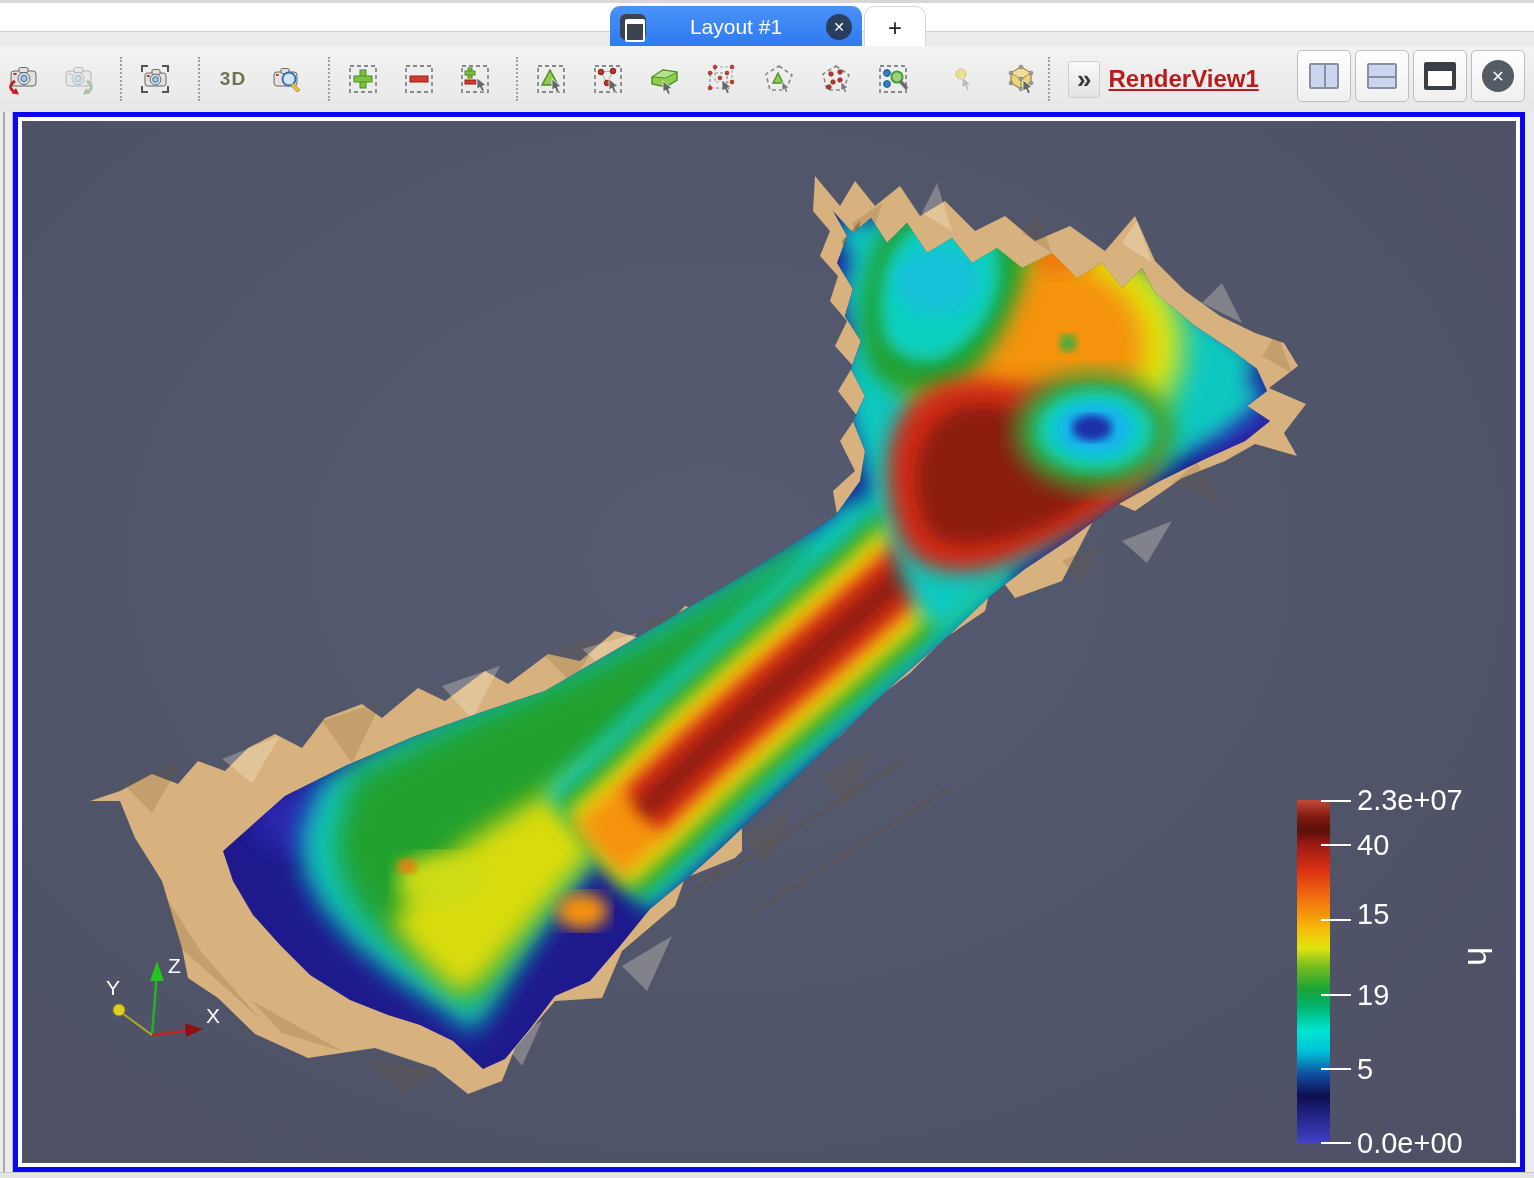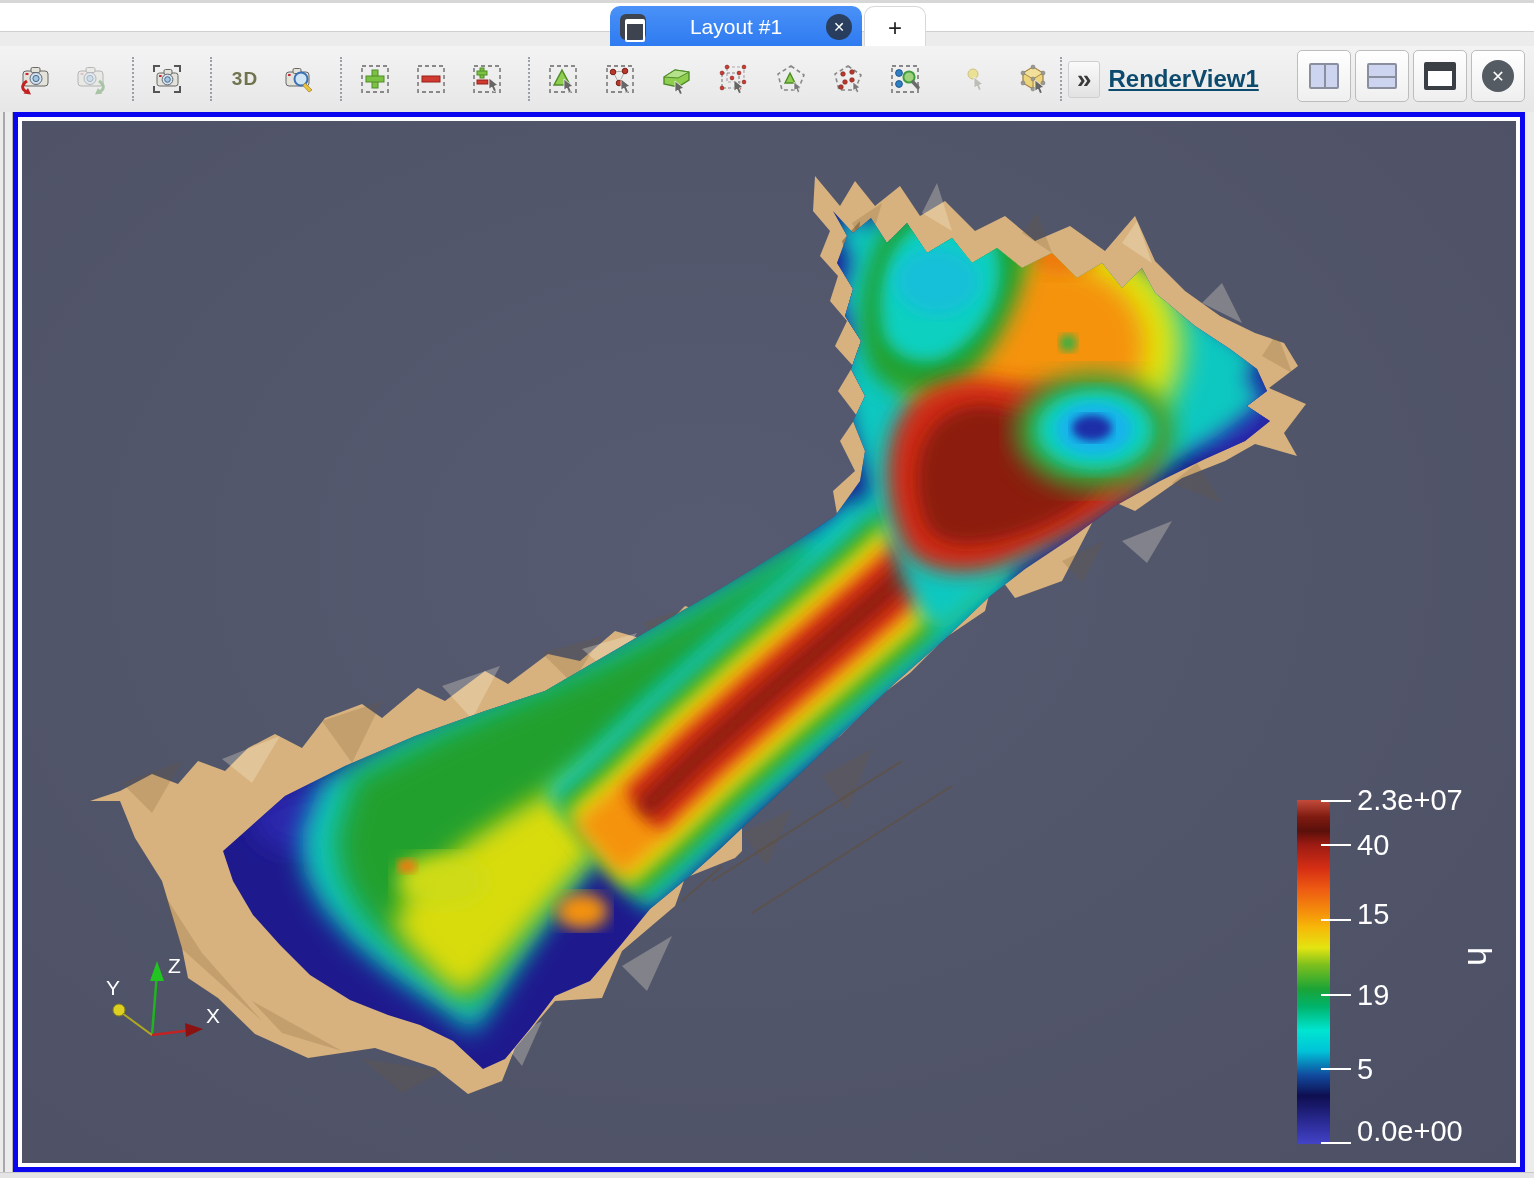--- a/index.html
+++ b/index.html
@@ -22,35 +22,35 @@
     color:#fff; font-size:14px; font-weight:bold; display:flex; align-items:center;
     justify-content:center; cursor:pointer; flex:0 0 auto; }
   .tab-new { position:absolute; left:864px; top:3px; width:62px; height:42px;
     background:#fff; border:1px solid #d8d8d8; border-bottom:none;
     border-radius:10px 10px 0 0; display:flex; align-items:center; justify-content:center;
     font-size:24px; color:#222; cursor:pointer; }
 
   
   #toolbar { position:absolute; left:0; top:46px; width:1534px; height:66px;
     background:linear-gradient(#f3f3f3,#e7e7e7); display:flex; align-items:center;
-    padding-left:16px; }
+    padding-left:4px; }
   .tbtn { width:38px; height:42px; display:flex; align-items:center; justify-content:center;
     border-radius:4px; flex:0 0 auto; cursor:pointer; }
   .tbtn svg { width:32px; height:32px; }
   .tsep { width:0; height:44px; border-left:2px dotted #9aa0a6; margin:0 14px 0 8px; flex:0 0 auto; }
   .disabled { opacity:.42; }
   .semi { opacity:.55; }
   .mr18{margin-right:18px}.mr14{margin-right:14px}.mr16{margin-right:16px}.mr19{margin-right:19px}
   .threed { font-size:19px; font-weight:bold; color:#70734e; letter-spacing:1px; }
   #view-title { position:absolute; left:1068px; top:46px; height:66px; display:flex;
     align-items:center; gap:8px; }
   .expander { font-size:26px; font-weight:bold; color:#3a3a3a;
     background:linear-gradient(#fafafa,#e2e2e2); border:1px solid #cfcfcf;
     border-radius:3px; padding:2px 8px; cursor:pointer; }
-  .view-name { font-size:24px; font-weight:bold; color:#0c4a6e; text-decoration:underline; }
+  .view-name { font-size:24px; font-weight:bold; color:#b91c1c; text-decoration:underline; }
   #view-buttons { position:absolute; right:9px; top:50px; display:flex; gap:4px; }
   .vbtn { width:54px; height:52px; background:linear-gradient(#ffffff,#efefef);
     border:1px solid #bdbdbd; border-radius:5px; display:flex; align-items:center;
     justify-content:center; cursor:pointer; }
   .pane-h { width:30px; height:26px; background:#ccd4f0; border:2px solid #8a8fa0;
     position:relative; border-radius:2px;}
   .pane-h::after{content:"";position:absolute;left:50%;top:0;bottom:0;border-left:2px solid #8a8fa0;}
   .pane-v { width:30px; height:26px; background:#ccd4f0; border:2px solid #8a8fa0;
     position:relative; border-radius:2px;}
   .pane-v::after{content:"";position:absolute;top:50%;left:0;right:0;border-top:2px solid #8a8fa0;}
@@ -423,19 +423,19 @@
         <div class="ltick" style="top:44px"></div>
         <div class="ltick" style="top:119px"></div>
         <div class="ltick" style="top:194px"></div>
         <div class="ltick" style="top:268px"></div>
         <div class="ltick" style="top:342px"></div>
         <div class="llabel" style="top:-16px">2.3e+07</div>
         <div class="llabel" style="top:29px">40</div>
         <div class="llabel" style="top:98px">15</div>
         <div class="llabel" style="top:179px">19</div>
         <div class="llabel" style="top:253px">5</div>
-        <div class="llabel" style="top:315px">0.0e+00</div>
+        <div class="llabel" style="top:327px">0.0e+00</div>
       </div>
       <div id="legend-title">h</div>
 
     </div>
   </div>
 </div>
 
 </body></html>

